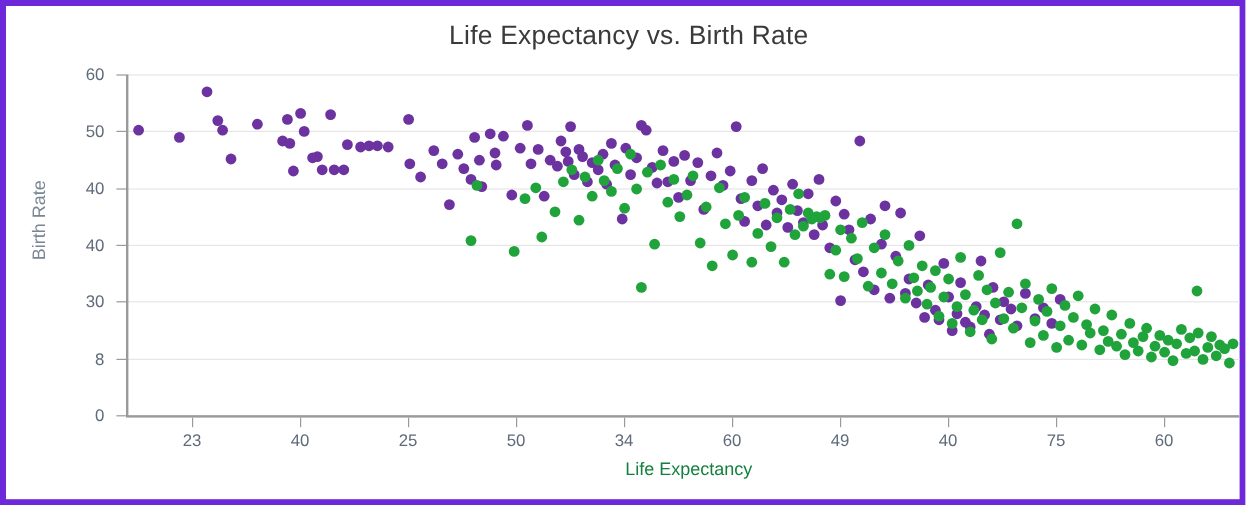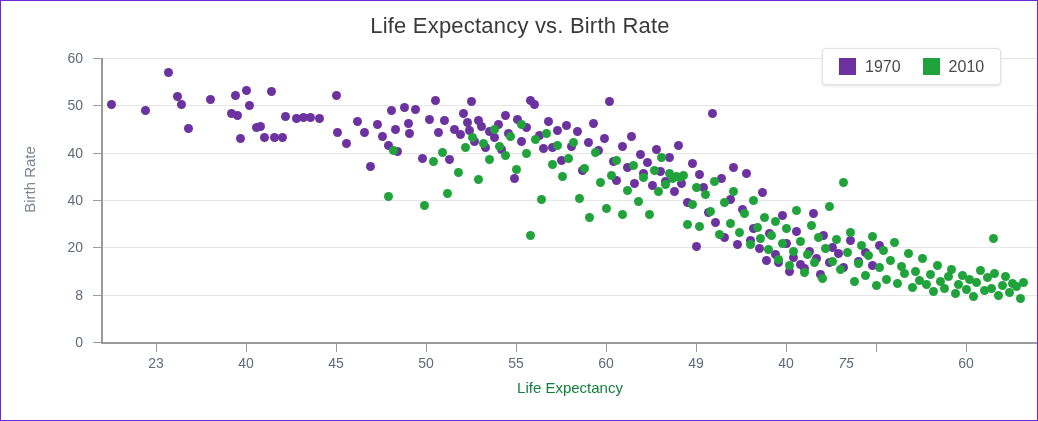--- a/index.html
+++ b/index.html
@@ -9,21 +9,21 @@
   }
   body {
     font-family: "Liberation Sans", sans-serif;
   }
   #chart-card {
     position: relative;
     width: 1038px;
     height: 421px;
     background: #ffffff;
     box-sizing: border-box;
-    border: 1px solid #6d28d9;
+    border: 5px solid #6d28d9;
     overflow: hidden;
   }
   #chart-title {
     position: absolute;
     left: 0;
     top: 12px;
     width: 1038px;
     text-align: center;
     font-size: 22px;
     color: #3a3a3a;
@@ -171,49 +171,49 @@
       <div class="gridline" style="top: 151.667px; left: 101px; width: 936px;"></div>
       <div class="gridline" style="top: 104.333px; left: 101px; width: 936px;"></div>
       <div class="gridline" style="top: 57px; left: 101px; width: 936px;"></div>
     </div>
   <div id="y-ticks">
       <div class="y-tick" style="top: 341px;"></div>
       <div class="y-tick-label" style="top: 341px; left: 20px;">0</div>
       <div class="y-tick" style="top: 293.667px;"></div>
       <div class="y-tick-label" style="top: 293.667px; left: 20px;">8</div>
       <div class="y-tick" style="top: 246.333px;"></div>
-      <div class="y-tick-label" style="top: 246.333px; left: 20px;">20</div>
+      <div class="y-tick-label" style="top: 246.333px; left: 20px;">30</div>
       <div class="y-tick" style="top: 199px;"></div>
       <div class="y-tick-label" style="top: 199px; left: 20px;">40</div>
       <div class="y-tick" style="top: 151.667px;"></div>
       <div class="y-tick-label" style="top: 151.667px; left: 20px;">40</div>
       <div class="y-tick" style="top: 104.333px;"></div>
       <div class="y-tick-label" style="top: 104.333px; left: 20px;">50</div>
       <div class="y-tick" style="top: 57px;"></div>
       <div class="y-tick-label" style="top: 57px; left: 20px;">60</div>
     </div>
   <div id="x-ticks">
       <div class="x-tick" style="left: 155px;"></div>
       <div class="x-tick-label" style="left: 155px;">23</div>
       <div class="x-tick" style="left: 245px;"></div>
       <div class="x-tick-label" style="left: 245px;">40</div>
       <div class="x-tick" style="left: 335px;"></div>
-      <div class="x-tick-label" style="left: 335px;">45</div>
+      <div class="x-tick-label" style="left: 335px;">25</div>
       <div class="x-tick" style="left: 425px;"></div>
       <div class="x-tick-label" style="left: 425px;">50</div>
       <div class="x-tick" style="left: 515px;"></div>
-      <div class="x-tick-label" style="left: 515px;">55</div>
+      <div class="x-tick-label" style="left: 515px;">34</div>
       <div class="x-tick" style="left: 605px;"></div>
       <div class="x-tick-label" style="left: 605px;">60</div>
       <div class="x-tick" style="left: 695px;"></div>
       <div class="x-tick-label" style="left: 695px;">49</div>
       <div class="x-tick" style="left: 785px;"></div>
       <div class="x-tick-label" style="left: 785px;">40</div>
       <div class="x-tick" style="left: 875px;"></div>
-      <div class="x-tick-label" style="left: 845px; font-style: italic;">75</div>
+      <div class="x-tick-label" style="left: 875px;">75</div>
       <div class="x-tick" style="left: 965px;"></div>
       <div class="x-tick-label" style="left: 965px;">60</div>
     </div>
 
   <div id="y-axis-line"></div>
   <div id="x-axis-line"></div>
 
   <div id="plot-area">
       <div class="pt s1970" title="1970: (32.5, 50.1)" style="left: 9px; top: 46.86px; background: rgb(107, 50, 160);"></div>
       <div class="pt s1970" title="1970: (34.4, 48.9)" style="left: 43.2px; top: 52.54px; background: rgb(107, 50, 160);"></div>
@@ -496,24 +496,14 @@
       <div class="pt s2010" title="2010: (81.8, 9.9)" style="left: 896.4px; top: 237.14px; background: rgb(33, 163, 60);"></div>
       <div class="pt s2010" title="2010: (82, 12)" style="left: 900px; top: 227.2px; background: rgb(33, 163, 60);"></div>
       <div class="pt s2010" title="2010: (82.2, 13.9)" style="left: 903.6px; top: 218.207px; background: rgb(33, 163, 60);"></div>
       <div class="pt s2010" title="2010: (82.4, 10.5)" style="left: 907.2px; top: 234.3px; background: rgb(33, 163, 60);"></div>
       <div class="pt s2010" title="2010: (82.6, 12.3)" style="left: 910.8px; top: 225.78px; background: rgb(33, 163, 60);"></div>
       <div class="pt s2010" title="2010: (82.8, 11.7)" style="left: 914.4px; top: 228.62px; background: rgb(33, 163, 60);"></div>
       <div class="pt s2010" title="2010: (83, 9.2)" style="left: 918px; top: 240.453px; background: rgb(33, 163, 60);"></div>
       <div class="pt s2010" title="2010: (83.2, 12.6)" style="left: 921.6px; top: 224.36px; background: rgb(33, 163, 60);"></div>
     </div>
 
-  <div id="legend">
-      <div class="legend-item">
-        <span class="legend-swatch" style="background: rgb(107, 50, 160);"></span>
-        <span class="legend-label">1970</span>
-      </div>
-      <div class="legend-item">
-        <span class="legend-swatch" style="background: rgb(33, 163, 60);"></span>
-        <span class="legend-label">2010</span>
-      </div>
-    </div>
 
 </div>
 
 </body></html>

